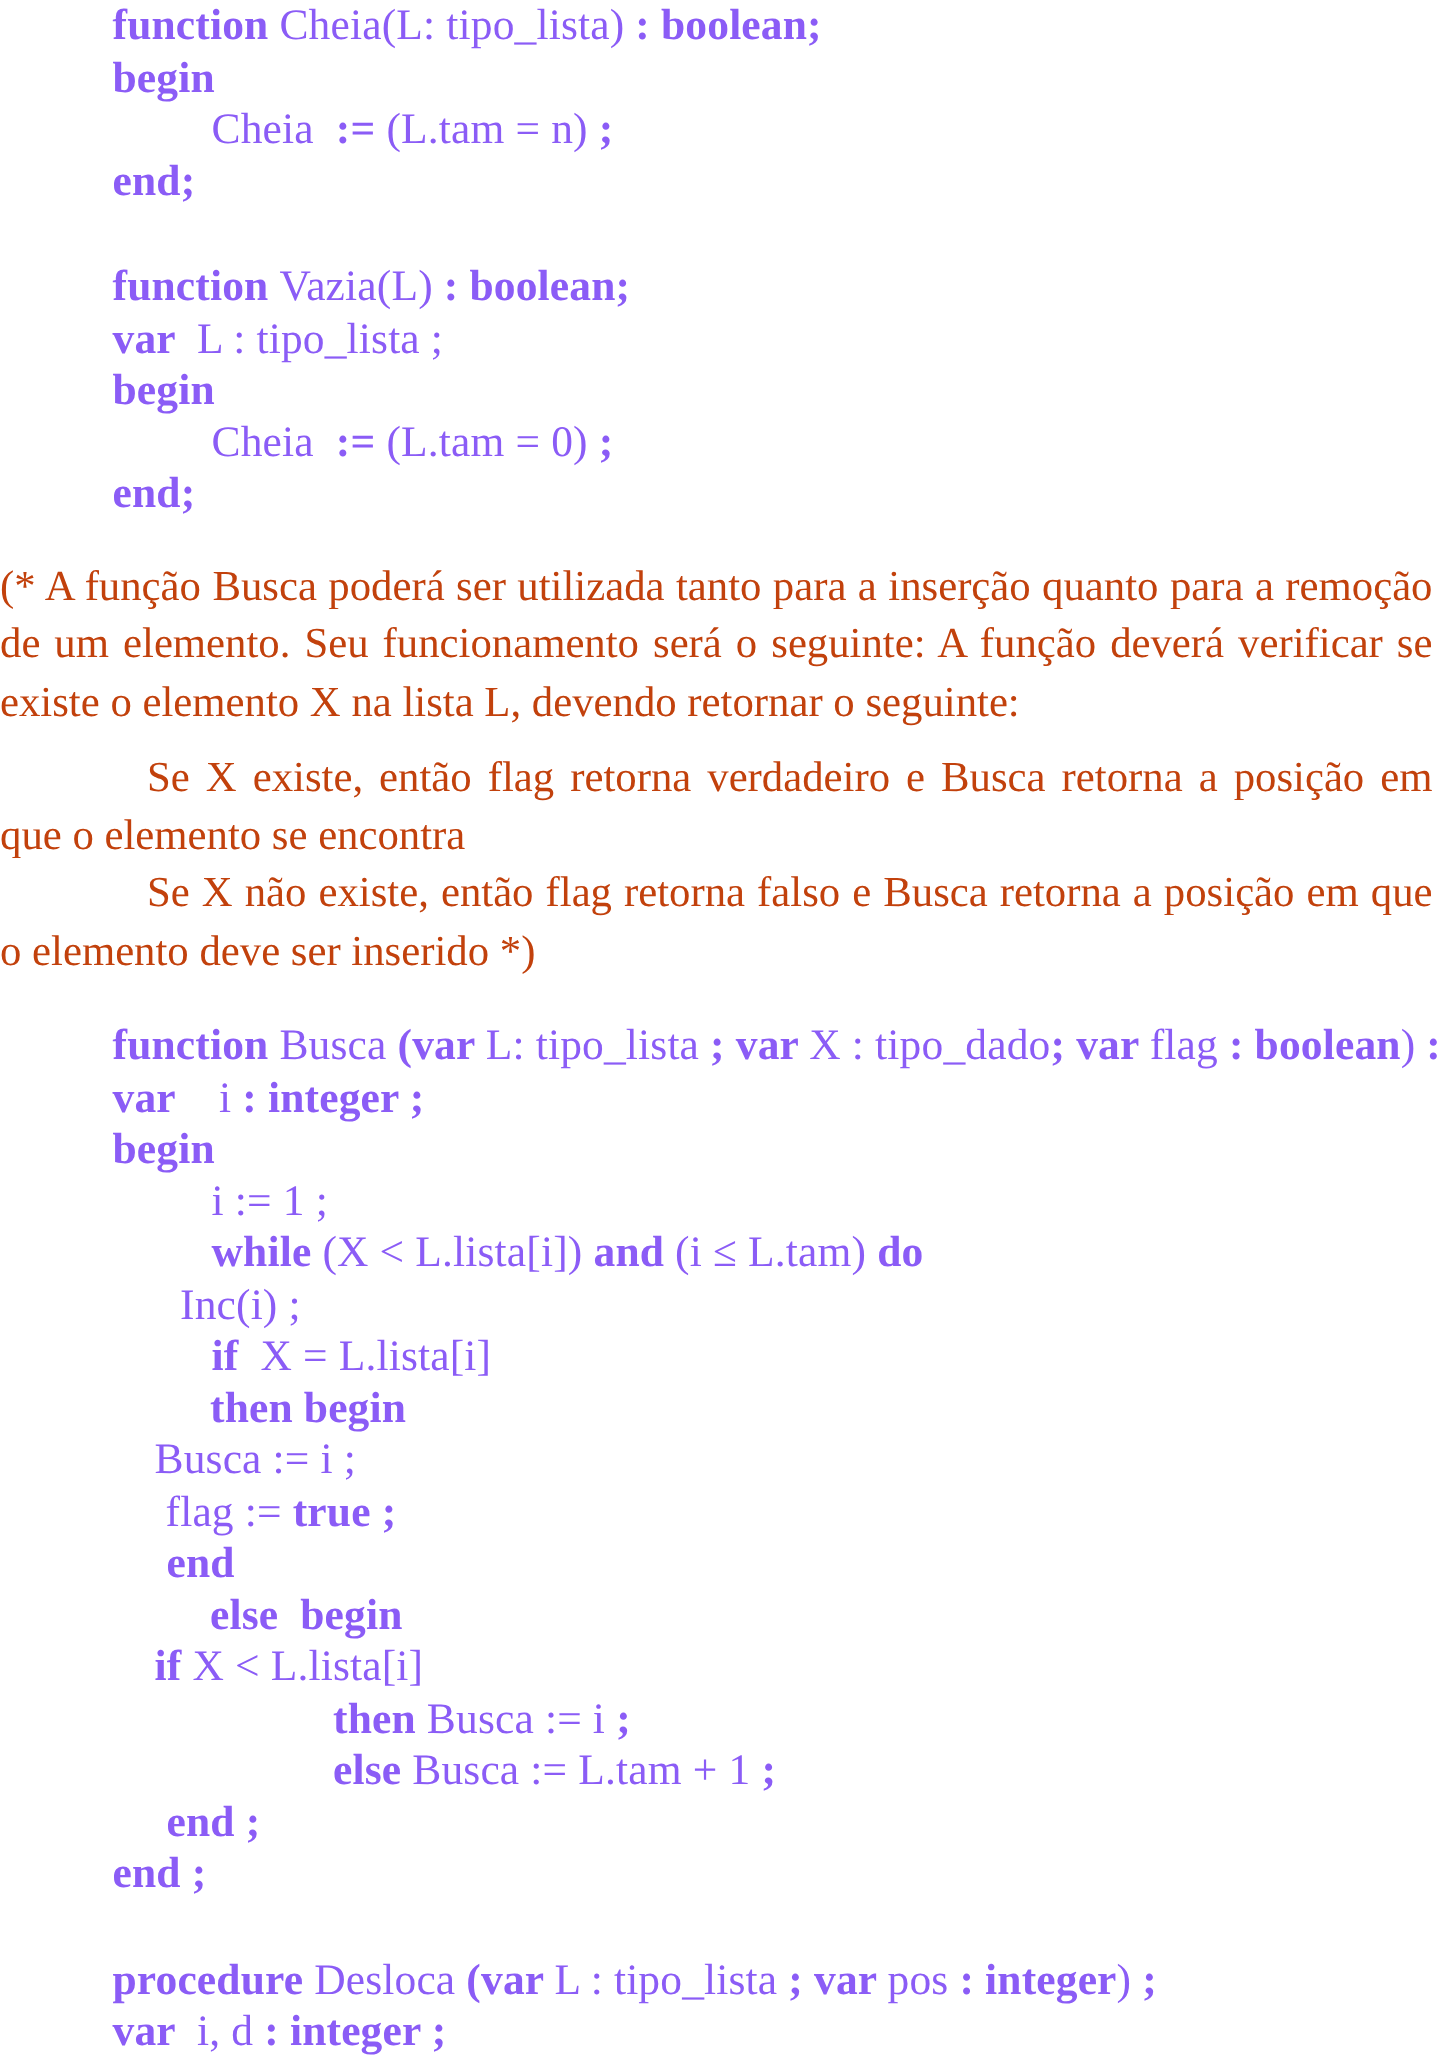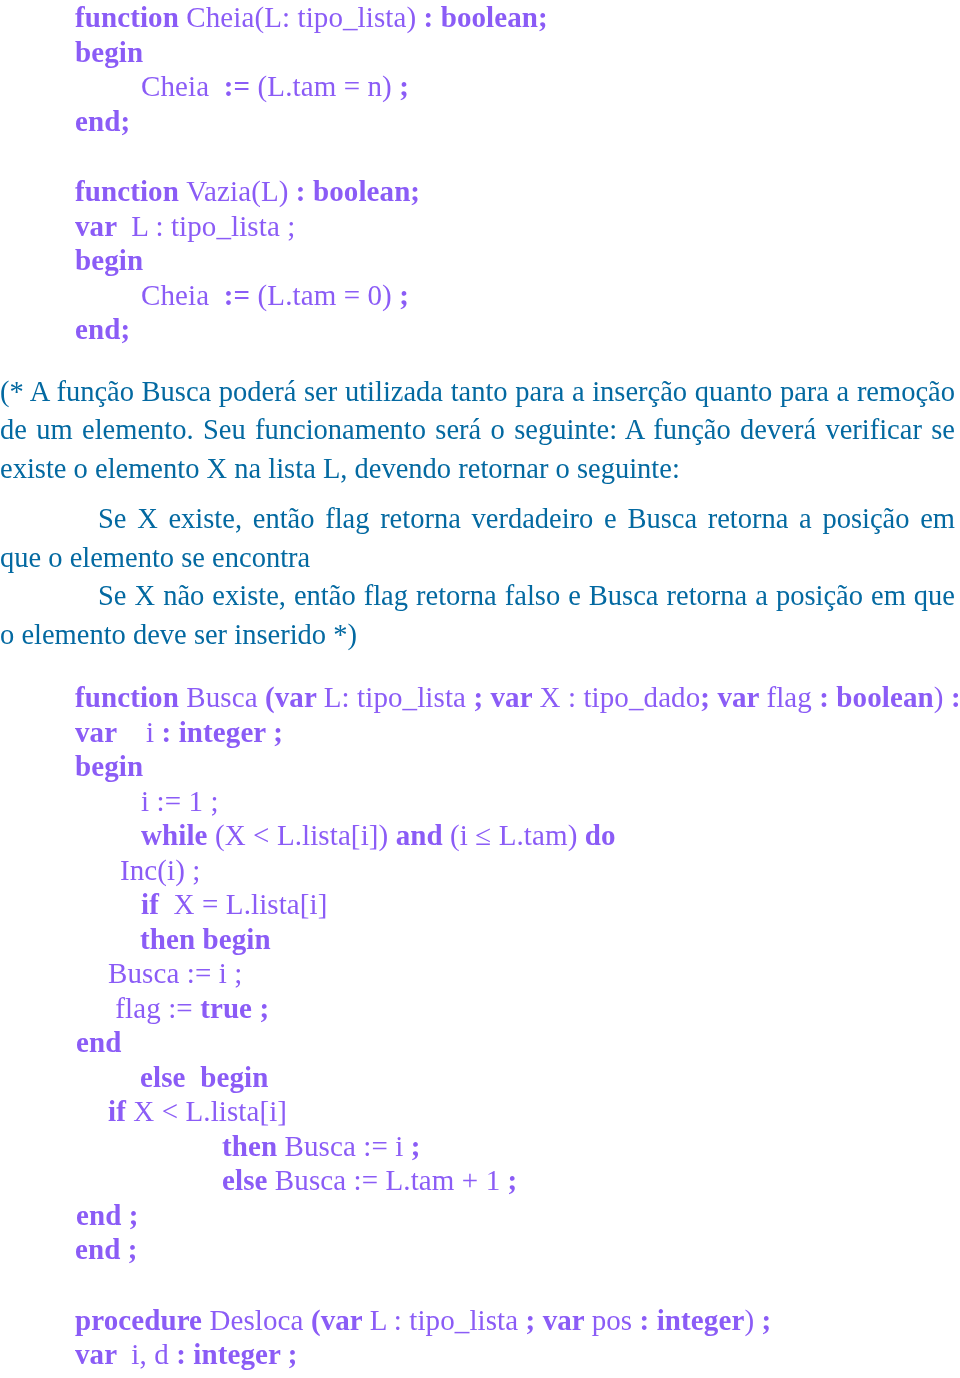--- a/index.html
+++ b/index.html
@@ -38,31 +38,31 @@
     letter-spacing: 0.1px;
   }
   .code-line .b { font-weight: bold; }
   .code-line .r { font-weight: normal; }
 
   
   .i0  { padding-left: 75px; }
   .i1  { padding-left: 97px; margin-left: 44px; }
   .i2  { padding-left: 120px; }
   .i3  { padding-left: 140px; }
-  .i4  { padding-left: 76px; }
-  .i5  { padding-left: 108px; }
+  .i4  { padding-left: 111px; }
+  .i5  { padding-left: 86px; margin-left: 17px; }
   .i6  { padding-left: 222px; }
 
   
   .prose {
     font-size: 28.5px;
     line-height: 38.5px;
     text-align: justify;
     text-justify: inter-word;
-    color: #0369a1;
+    color: #c2410c;
     width: 955px;
     margin: 0;
     padding: 0 0 0 0;
     box-sizing: border-box;
   }
   .prose p {
     margin: 0;
     padding: 0;
   }
   .spacer-md { height: 26px; }

